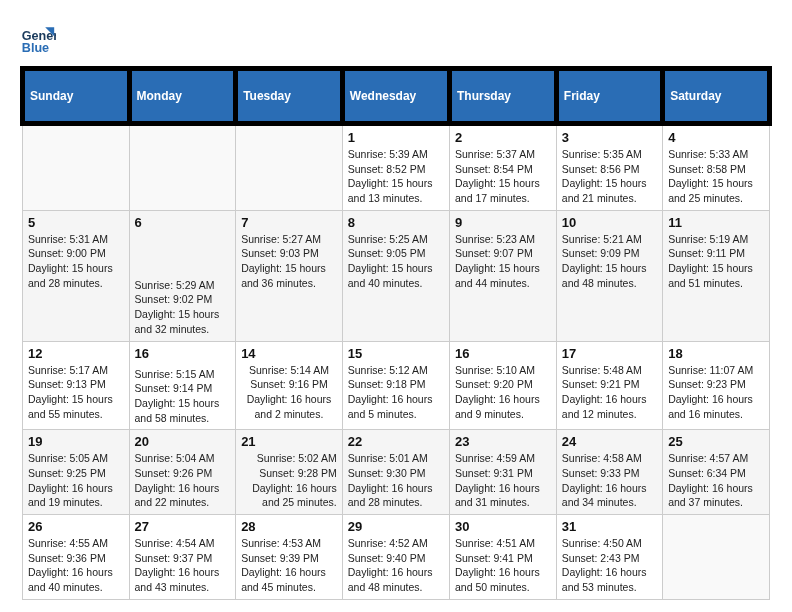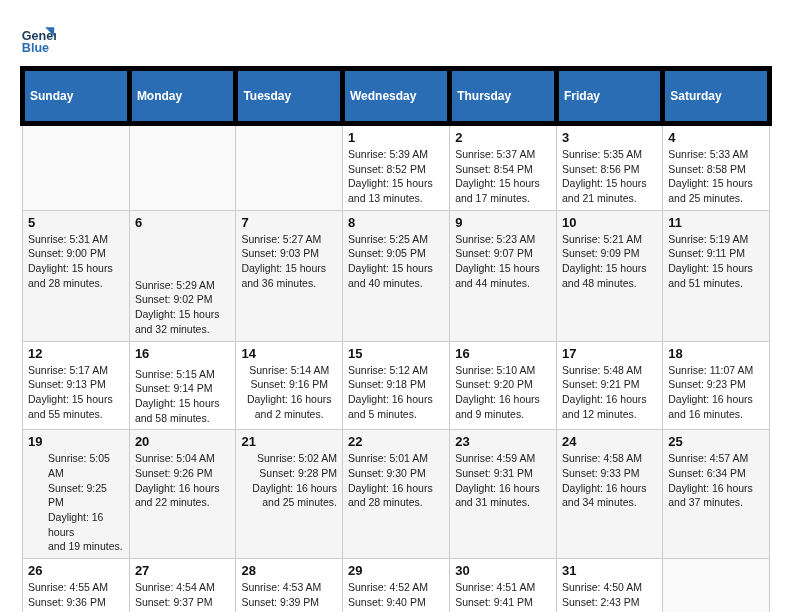--- a/index.html
+++ b/index.html
@@ -243,21 +243,21 @@
           <span class="day-num">18</span>
           <div class="day-info" style="white-space: pre-line;">Sunrise: 11:07 AM
 Sunset: 9:23 PM
 Daylight: 16 hours
 and 16 minutes.</div>
         </td>
       </tr>
       <tr>
         <td>
           <span class="day-num">19</span>
-          <div class="day-info" style="white-space: pre-line; margin-left: 20px;">Sunrise: 5:05 AM
+          <div class="day-info" style="white-space: pre-line;">Sunrise: 5:05 AM
 Sunset: 9:25 PM
 Daylight: 16 hours
 and 19 minutes.</div>
         </td>
         <td>
           <span class="day-num">20</span>
           <div class="day-info" style="white-space: pre-line;">Sunrise: 5:04 AM
 Sunset: 9:26 PM
 Daylight: 16 hours
 and 22 minutes.</div>

